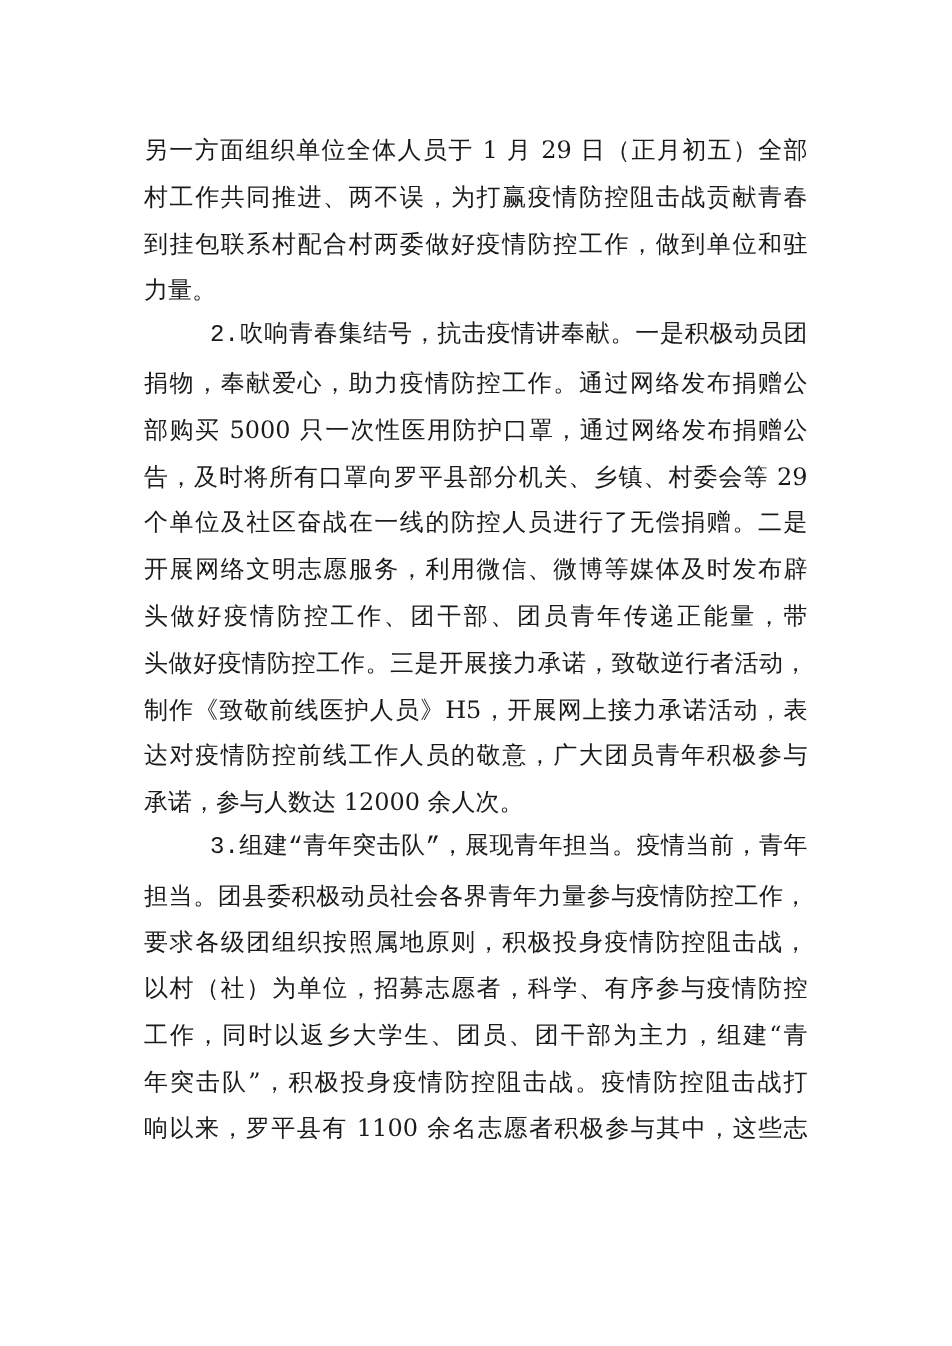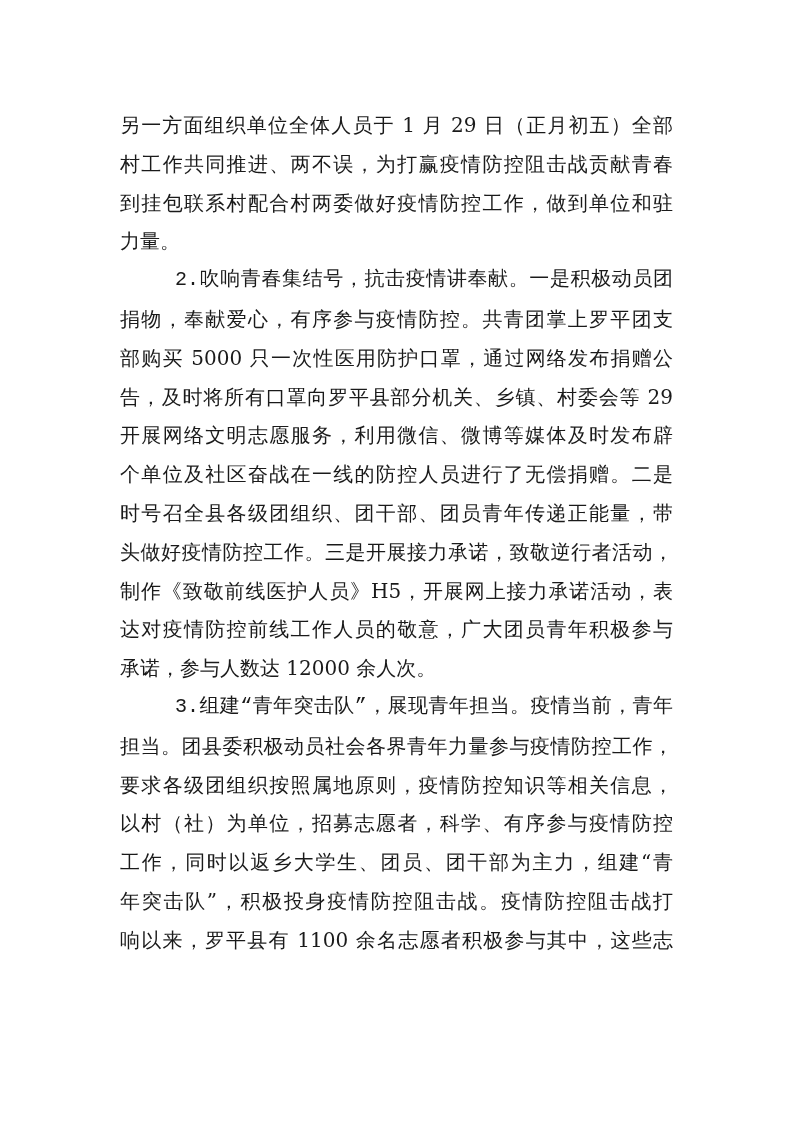--- a/index.html
+++ b/index.html
@@ -46,34 +46,34 @@
 
   <div>
     <span class="line">另一方面组织单位全体人员于 1 月 29 日（正月初五）全部</span>
     <span class="line">村工作共同推进、两不误，为打赢疫情防控阻击战贡献青春</span>
     <span class="line">到挂包联系村配合村两委做好疫情防控工作，做到单位和驻</span>
     <span class="line last">力量。</span>
   </div>
 
   <div>
     <span class="line indent">2.吹响青春集结号，抗击疫情讲奉献。一是积极动员团</span>
-    <span class="line">捐物，奉献爱心，有序参与疫情防控。共青团掌上罗平团支</span>
+    <span class="line">捐物，奉献爱心，助力疫情防控工作。通过网络发布捐赠公</span>
     <span class="line">部购买 5000 只一次性医用防护口罩，通过网络发布捐赠公</span>
     <span class="line">告，及时将所有口罩向罗平县部分机关、乡镇、村委会等 29</span>
+    <span class="line">个单位及社区奋战在一线的防控人员进行了无偿捐赠。二是</span>
     <span class="line">开展网络文明志愿服务，利用微信、微博等媒体及时发布辟</span>
-    <span class="line">个单位及社区奋战在一线的防控人员进行了无偿捐赠。二是</span>
-    <span class="line">时号召全县各级团组织、团干部、团员青年传递正能量，带</span>
+    <span class="line">头做好疫情防控工作、团干部、团员青年传递正能量，带</span>
     <span class="line">头做好疫情防控工作。三是开展接力承诺，致敬逆行者活动，</span>
     <span class="line">制作《致敬前线医护人员》H5，开展网上接力承诺活动，表</span>
     <span class="line">达对疫情防控前线工作人员的敬意，广大团员青年积极参与</span>
     <span class="line last">承诺，参与人数达 12000 余人次。</span>
   </div>
 
   <div>
     <span class="line indent">3.组建“青年突击队”，展现青年担当。疫情当前，青年</span>
     <span class="line">担当。团县委积极动员社会各界青年力量参与疫情防控工作，</span>
-    <span class="line">要求各级团组织按照属地原则，疫情防控知识等相关信息，</span>
+    <span class="line">要求各级团组织按照属地原则，积极投身疫情防控阻击战，</span>
     <span class="line">以村（社）为单位，招募志愿者，科学、有序参与疫情防控</span>
     <span class="line">工作，同时以返乡大学生、团员、团干部为主力，组建“青</span>
     <span class="line">年突击队”，积极投身疫情防控阻击战。疫情防控阻击战打</span>
     <span class="line">响以来，罗平县有 1100 余名志愿者积极参与其中，这些志</span>
   </div>
 </div>
 
 </body></html>

